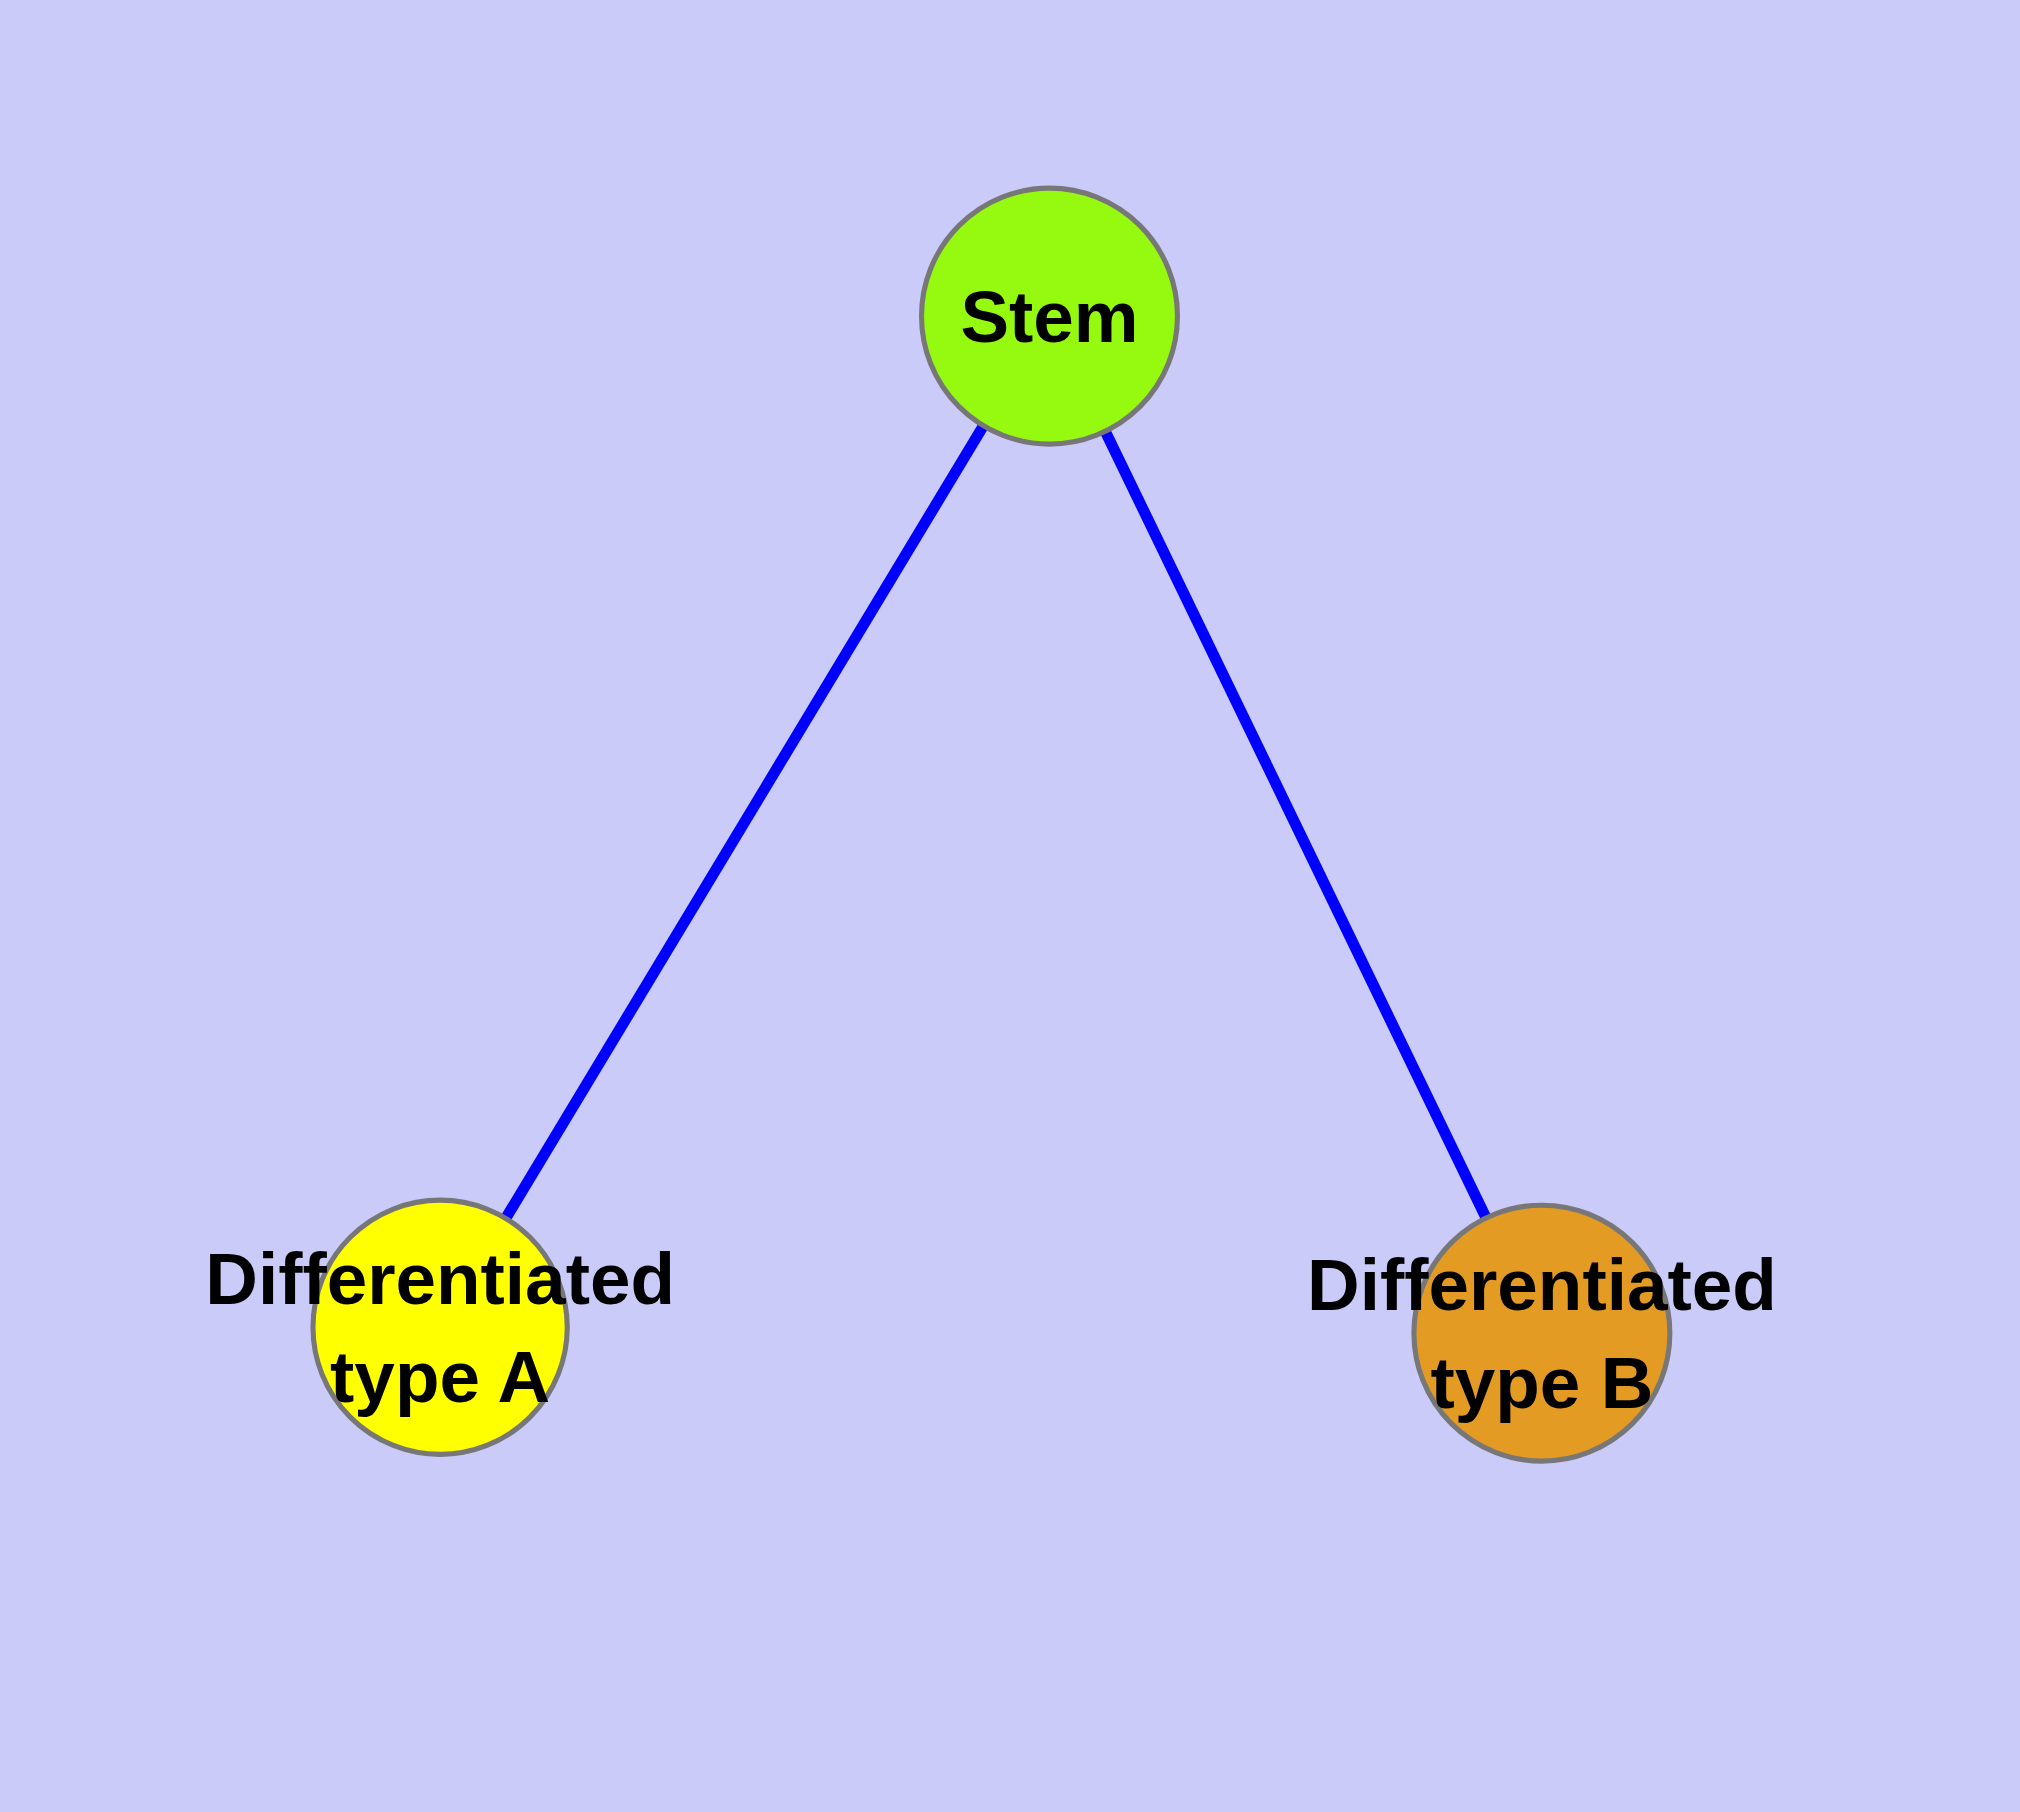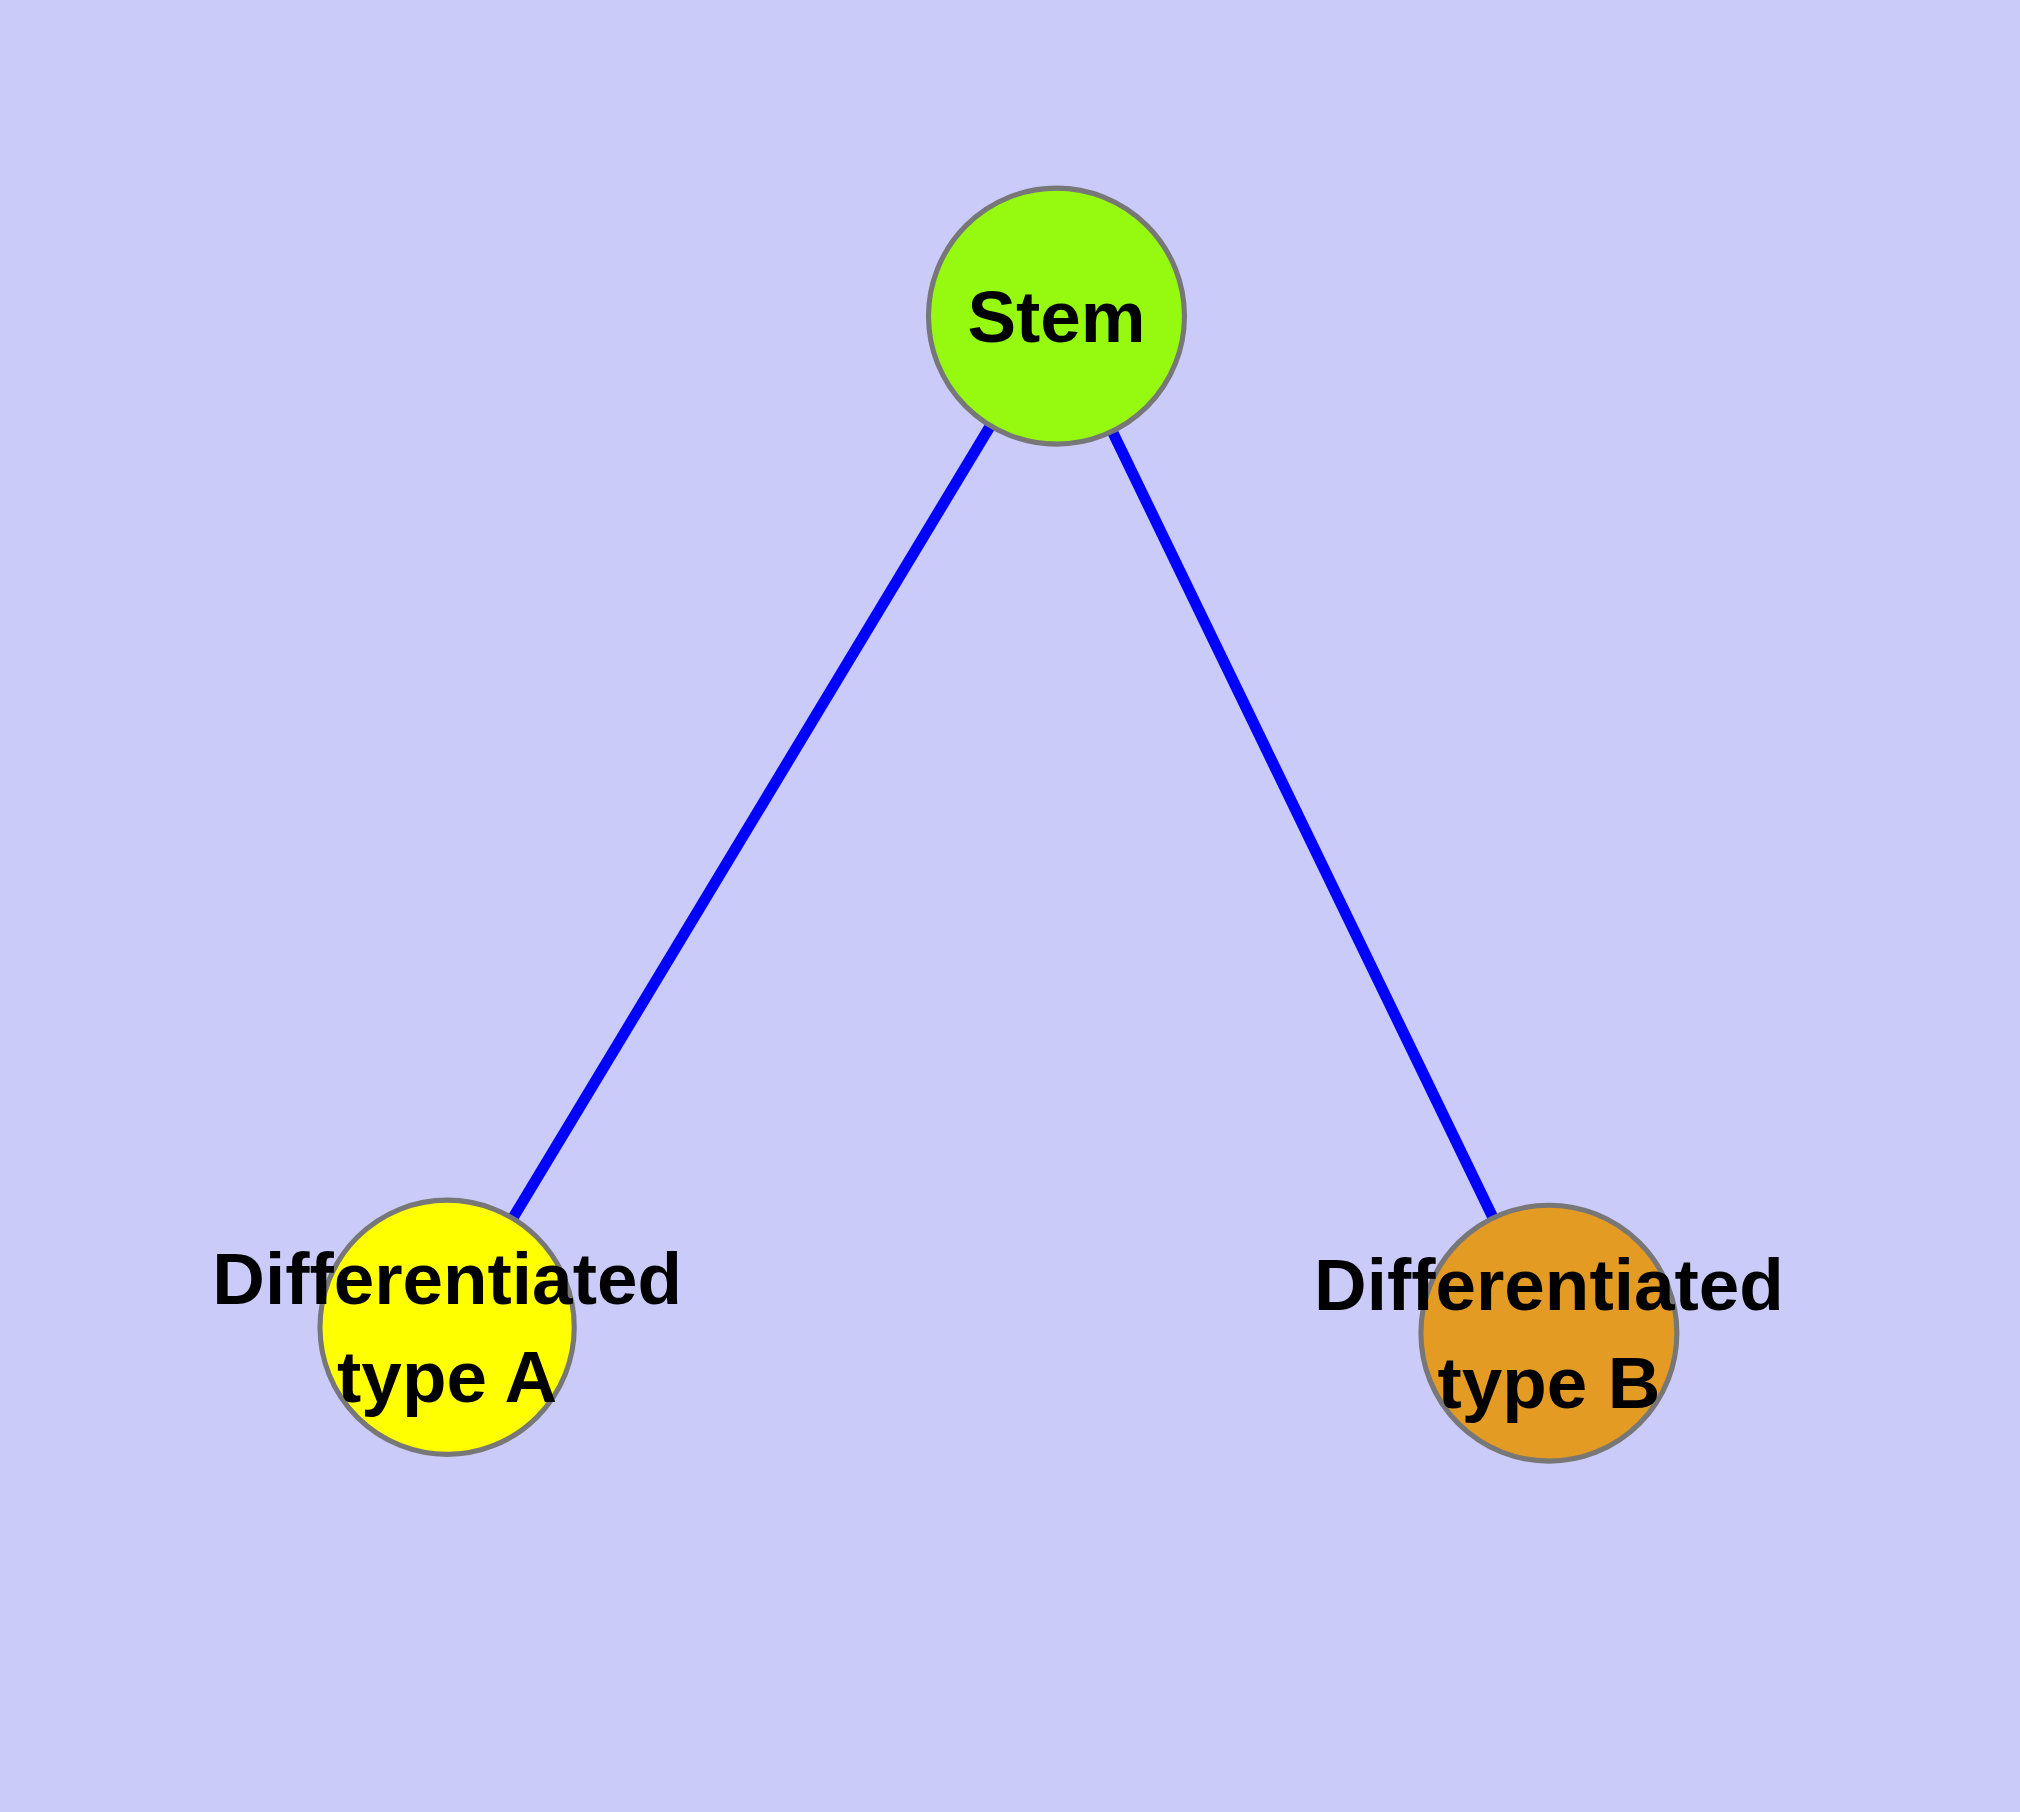--- a/index.html
+++ b/index.html
@@ -7,21 +7,20 @@
     padding: 0;
     width: 2021px;
     height: 1812px;
     overflow: hidden;
     font-family: "Liberation Sans", sans-serif;
   }
   #stage {
     position: relative;
     width: 1647px;
     height: 1812px;
-    margin-left: 7px;
   }
   svg {
     display: block;
     width: 2021px;
     height: 1812px;
   }
   text {
     font-family: "Liberation Sans", sans-serif;
     font-weight: bold;
     fill: #000000;

